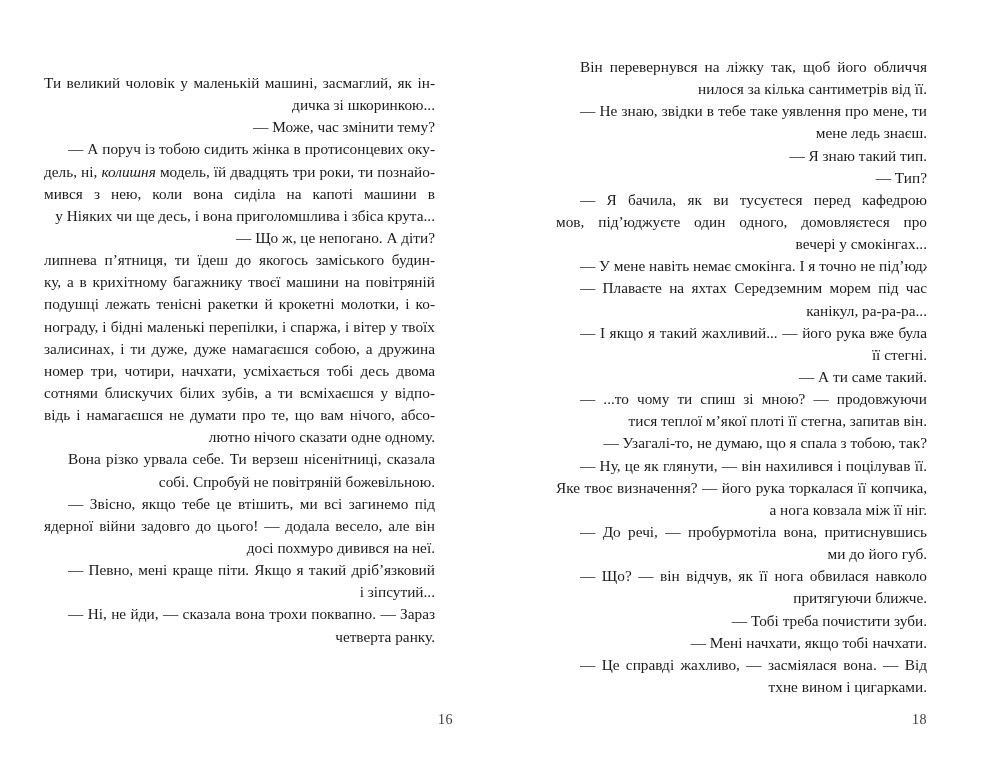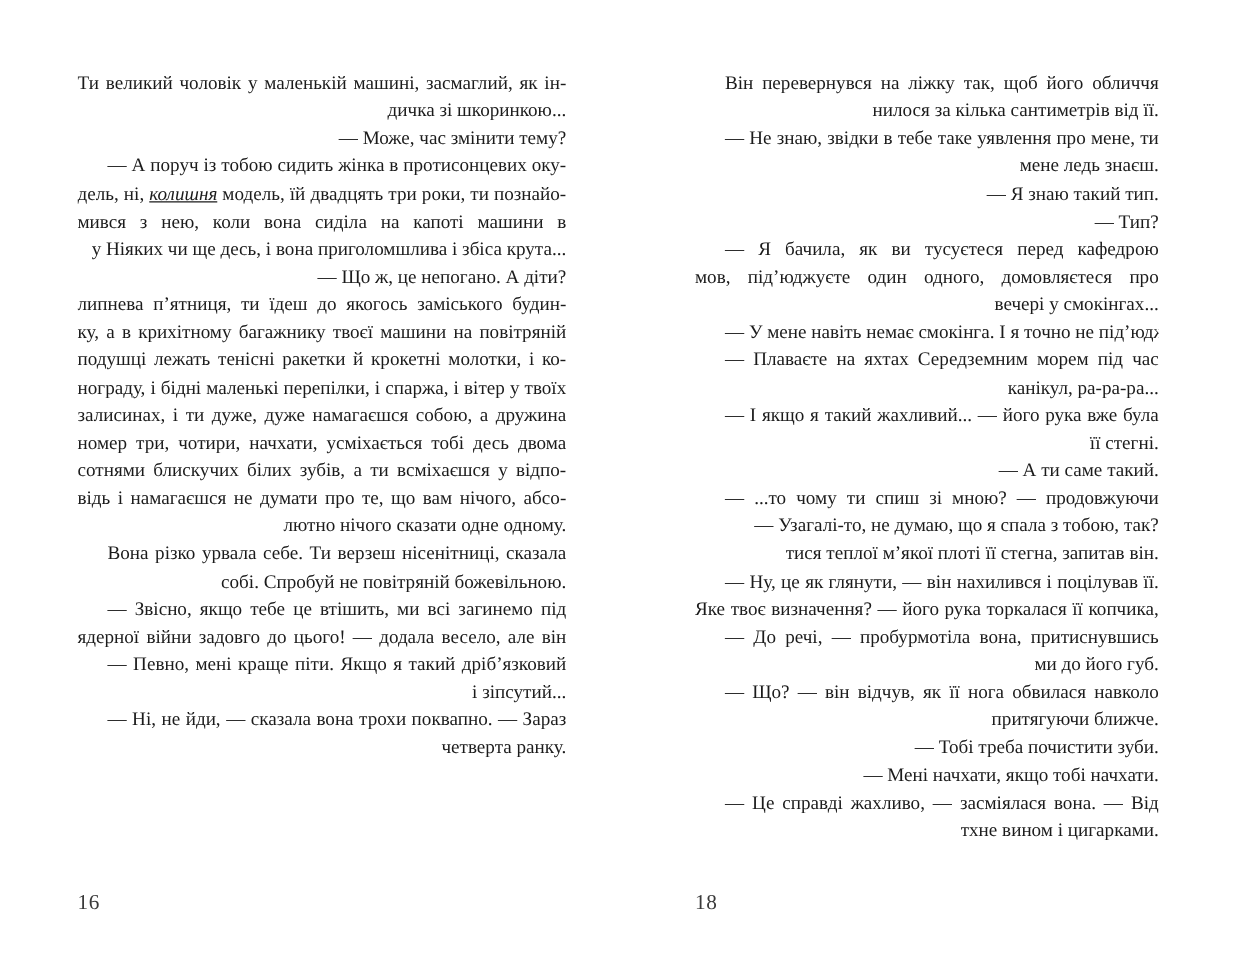--- a/index.html
+++ b/index.html
@@ -12,49 +12,49 @@
     height: 762px;
     position: relative;
     overflow: hidden;
     font-family: "Liberation Serif", serif;
     color: #1b1b1b;
   }
   .page {
     position: absolute;
     top: 56px;
   }
-  .page-left  { left: 62px;  width: 391px; }
+  .page-left  { left: 44px;  width: 391px; margin-top: 16px; }
   .page-right { left: 556px; width: 371px; }
   .page-text {
     font-size: 15.3px;
     line-height: 22.15px;
     color: #1b1b1b;
   }
   .line {
     height: 22.15px;
     text-align: right;
     white-space: nowrap;
     overflow: hidden;
   }
   .line.just {
     white-space: normal;
     text-align: justify;
     text-align-last: justify;
   }
   .line.indent {
     text-indent: 24px;
   }
-  .it { font-style: italic; text-decoration: underline; }
+  .it { font-style: italic; }
   .page-number {
     position: absolute;
     top: 712px;
-    font-size: 17px;
+    font-size: 14px;
     letter-spacing: 0.5px;
     color: #3a3a3a;
-    text-align: left;
+    text-align: right;
   }
   .page-number-left  { left: 62px;  width: 391px; }
   .page-number-right { left: 556px; width: 371px; }
 </style>
 </head>
 <body>
 
 <div>
 
   <div class="page page-left">
@@ -73,20 +73,21 @@
         <div class="line just">нограду, і бідні маленькі перепілки, і спаржа, і вітер у твоїх</div>
         <div class="line just">залисинах, і ти дуже, дуже намагаєшся собою, а дружина</div>
         <div class="line just">номер три, чотири, начхати, усміхається тобі десь двома</div>
         <div class="line just">сотнями блискучих білих зубів, а ти всміхаєшся у відпо-</div>
         <div class="line just">відь і намагаєшся не думати про те, що вам нічого, абсо-</div>
         <div class="line">лютно нічого сказати одне одному.</div>
         <div class="line just indent">Вона різко урвала себе. Ти верзеш нісенітниці, сказала</div>
         <div class="line">собі. Спробуй не повітряній божевільною.</div>
         <div class="line just indent">— Звісно, якщо тебе це втішить, ми всі загинемо під час</div>
         <div class="line just">ядерної війни задовго до цього! — додала весело, але він</div>
+        <div class="line">досі похмуро дивився на неї.</div>
         <div class="line just indent">— Певно, мені краще піти. Якщо я такий дріб’язковий</div>
         <div class="line">і зіпсутий...</div>
         <div class="line just indent">— Ні, не йди, — сказала вона трохи поквапно. — Зараз</div>
         <div class="line">четверта ранку.</div>
       </div>
   </div>
 
   <div class="page page-right">
     <div class="page-text">
         <div class="line just indent">Він перевернувся на ліжку так, щоб його обличчя опи-</div>
@@ -98,24 +99,25 @@
         <div class="line just indent">— Я бачила, як ви тусуєтеся перед кафедрою сучасних</div>
         <div class="line just">мов, під’юджуєте один одного, домовляєтеся про прохані</div>
         <div class="line">вечері у смокінгах...</div>
         <div class="line indent">— У мене навіть немає смокінга. І я точно не під’юджую...</div>
         <div class="line just indent">— Плаваєте на яхтах Середземним морем під час довгих</div>
         <div class="line">канікул, ра-ра-ра...</div>
         <div class="line just indent">— І якщо я такий жахливий... — його рука вже була на</div>
         <div class="line">її стегні.</div>
         <div class="line indent">— А ти саме такий.</div>
         <div class="line just indent">— ...то чому ти спиш зі мною? — продовжуючи торка-</div>
+        <div class="line">тися теплої м’якої плоті її стегна, запитав він.</div>
         <div class="line indent">— Узагалі-то, не думаю, що я спала з тобою, так?</div>
-        <div class="line">тися теплої м’якої плоті її стегна, запитав він.</div>
         <div class="line just indent">— Ну, це як глянути, — він нахилився і поцілував її. —</div>
         <div class="line just">Яке твоє визначення? — його рука торкалася її копчика,</div>
+        <div class="line">а нога ковзала між її ніг.</div>
         <div class="line just indent">— До речі, — пробурмотіла вона, притиснувшись губа-</div>
         <div class="line">ми до його губ.</div>
         <div class="line just indent">— Що? — він відчув, як її нога обвилася навколо його,</div>
         <div class="line">притягуючи ближче.</div>
         <div class="line indent">— Тобі треба почистити зуби.</div>
         <div class="line indent">— Мені начхати, якщо тобі начхати.</div>
         <div class="line just indent">— Це справді жахливо, — засміялася вона. — Від тебе</div>
         <div class="line">тхне вином і цигарками.</div>
       </div>
   </div>

